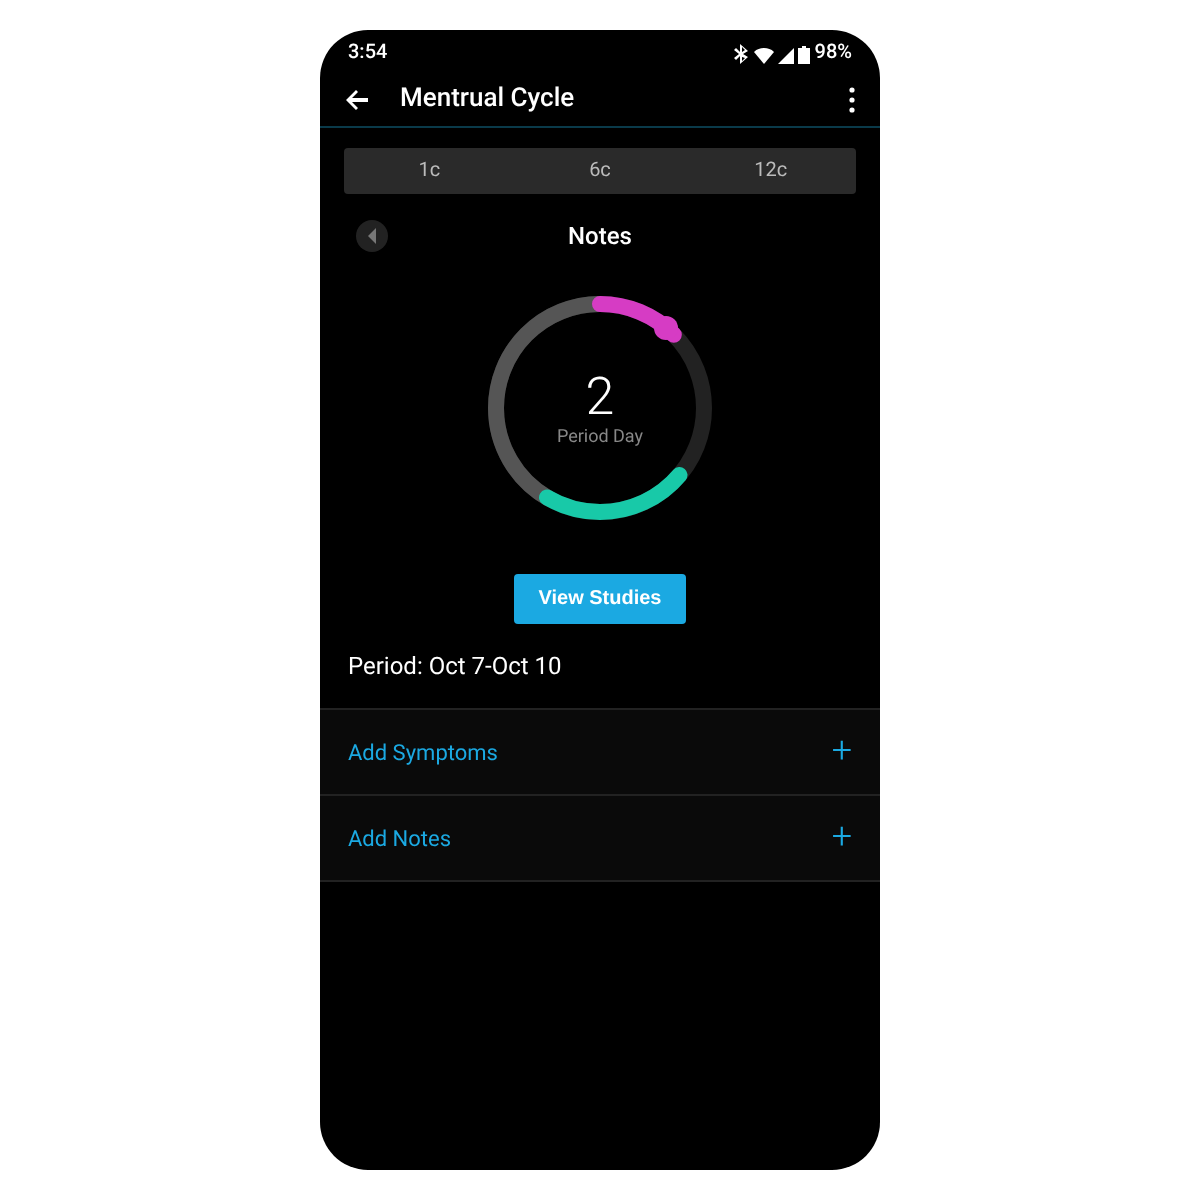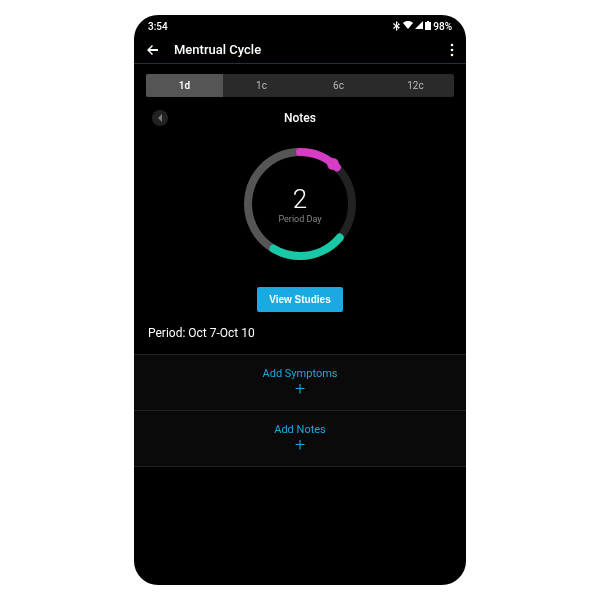--- a/index.html
+++ b/index.html
@@ -6,37 +6,37 @@
   body {
     background: #fff;
     font-family: -apple-system, BlinkMacSystemFont, "Segoe UI", Roboto, sans-serif;
     width: 600px;
     height: 600px;
     display: flex;
     align-items: center;
     justify-content: center;
   }
   .phone {
-    width: 332px;
+    width: 280px;
     height: 570px;
     background: #000;
     border-radius: 24px;
     overflow: hidden;
     position: relative;
     color: #fff;
   }
   .statusbar {
     display: flex;
     justify-content: space-between;
     align-items: center;
     padding: 6px 14px 2px;
     font-size: 10px;
     font-weight: 500;
   }
-  .statusbar .right { display: flex; align-items: flex-start; gap: 2px; }
+  .statusbar .right { display: flex; align-items: flex-end; gap: 2px; }
   .appbar {
     display: flex;
     align-items: center;
     padding: 8px 12px 6px;
     border-bottom: 1px solid #0a3a4a;
   }
   .appbar .title { font-size: 13px; font-weight: 500; margin-left: 14px; flex: 1; }
   .tabs {
     display: flex;
     margin: 10px 12px 0;
@@ -96,21 +96,20 @@
   .listitem {
     display: flex;
     justify-content: space-between;
     align-items: center;
     padding: 12px 14px;
     border-top: 1px solid #222;
     border-bottom: 1px solid #222;
     color: #1ba9e2;
     font-size: 11px;
     background: #0a0a0a;
-    flex-direction: column;
   }
   .listitem + .listitem { border-top: none; }
   .plus { color: #1ba9e2; font-size: 18px; font-weight: 300; line-height: 1; }
   svg { display: block; }
 </style>
 </head>
 <body>
 
 <div class="phone">
 
@@ -152,21 +151,20 @@
     <span>
       <svg width="4" height="14" viewBox="0 0 4 14">
           <circle cx="2" cy="2" r="1.3" fill="#fff"></circle>
           <circle cx="2" cy="7" r="1.3" fill="#fff"></circle>
           <circle cx="2" cy="12" r="1.3" fill="#fff"></circle>
         </svg>
     </span>
   </div>
 
   <div class="tabs">
-    <div class="tab active">1d</div>
     <div class="tab">1c</div>
     <div class="tab">6c</div>
     <div class="tab">12c</div>
   </div>
 
   <div class="dayrow">
     <span class="prev">
       <svg width="6" height="8" viewBox="0 0 6 8">
           <path d="M5 0L1 4l4 4z" fill="#777"></path>
         </svg>

